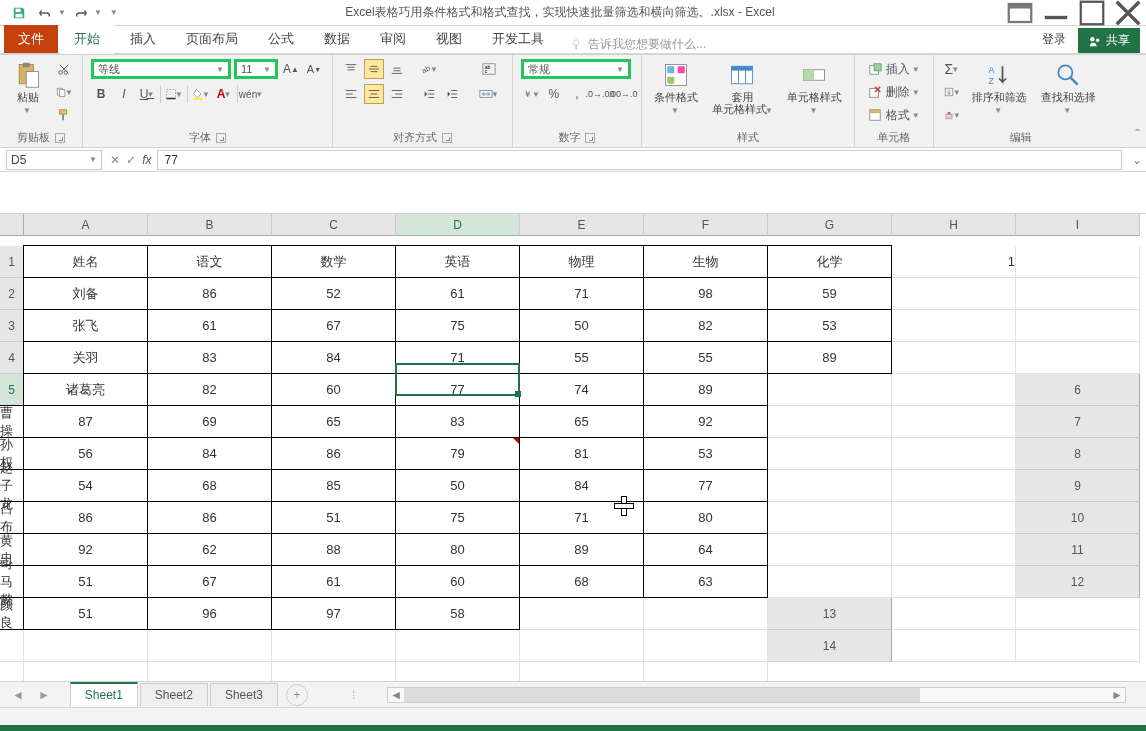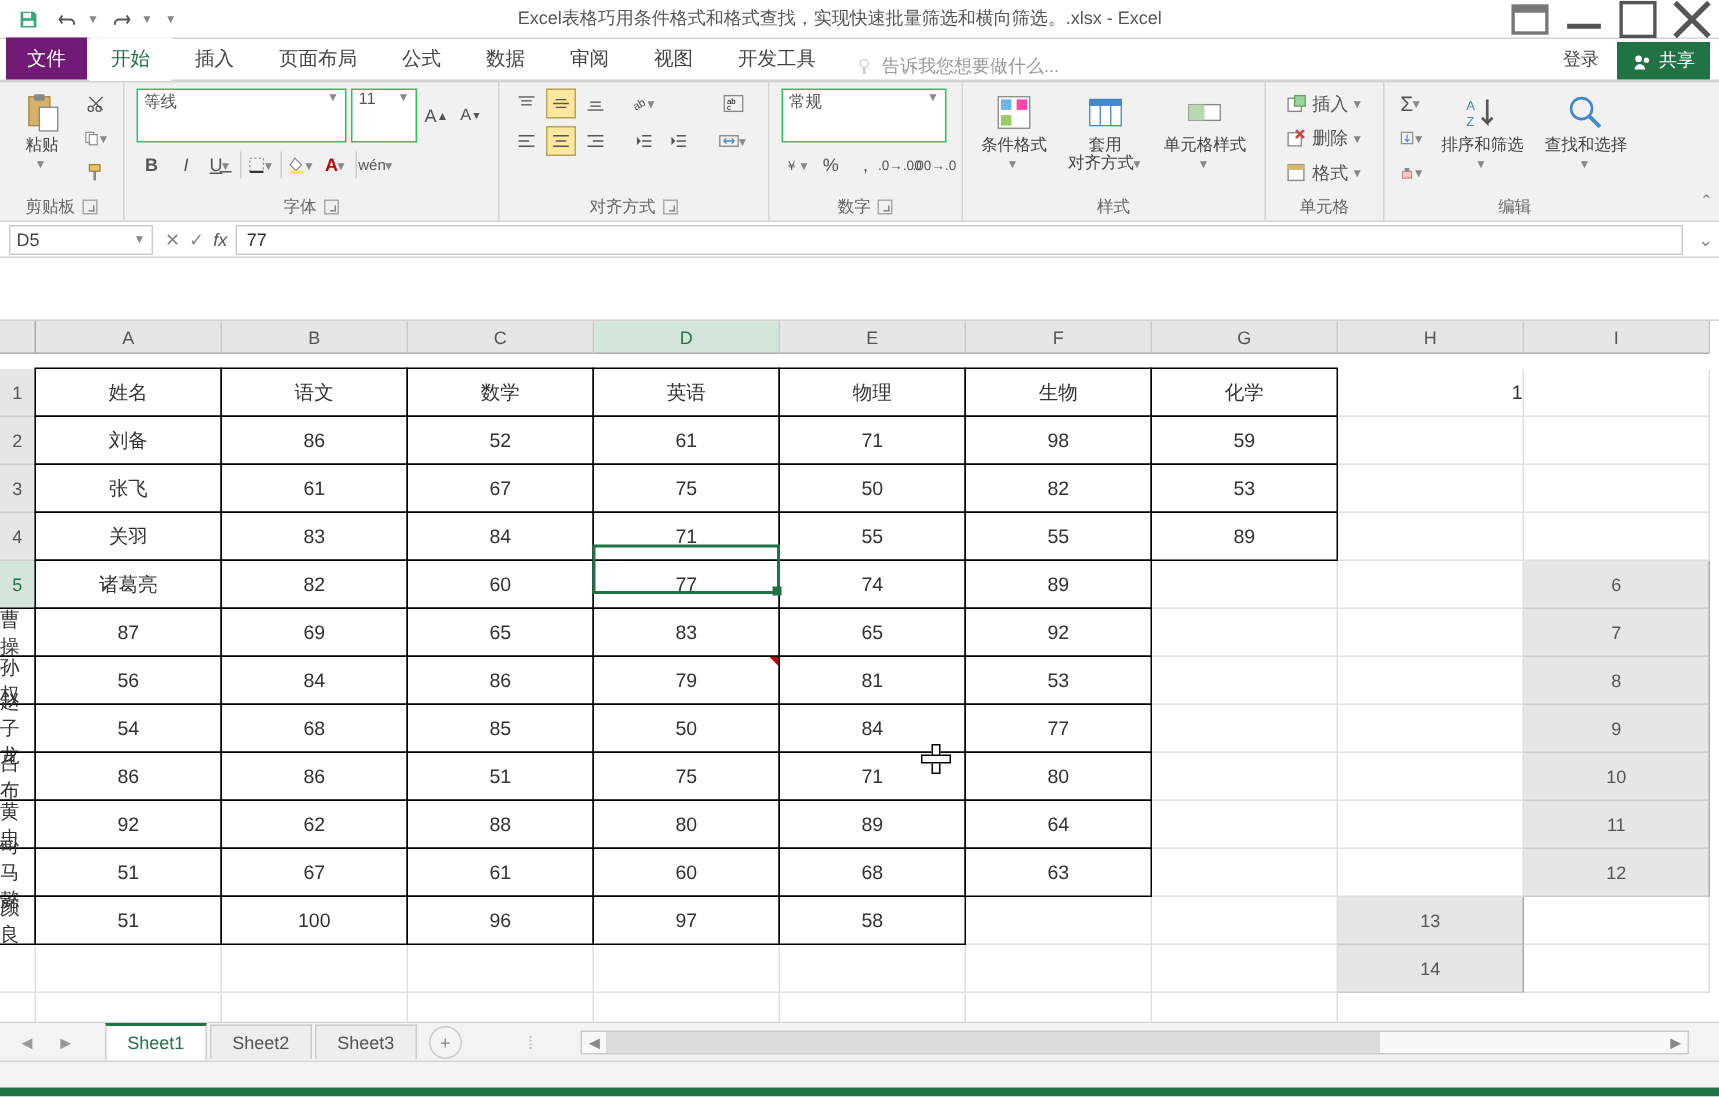--- a/index.html
+++ b/index.html
@@ -8,42 +8,42 @@
 .qat{display:flex;align-items:center;gap:4px;padding-left:8px}
 .qat-btn{width:22px;height:22px;display:flex;align-items:center;justify-content:center;color:#666}
 .qat-btn svg{width:14px;height:14px}
 .drop{font-size:8px;color:#888;margin-left:-2px}
 .title-text{flex:1;text-align:center;color:#555}
 .win-controls{display:flex}
 .win-btn{width:36px;height:26px;display:flex;align-items:center;justify-content:center;color:#666}
 .win-btn:last-child svg{stroke:#444}
 .ribbon-tabs{height:28px;background:#fff;display:flex;align-items:flex-end;padding-left:4px;gap:2px}
 .tab{padding:5px 14px;color:#444;font-size:13px}
-.tab.file{background:#701a75;color:#fff}
+.tab.file{background:#c2410c;color:#fff}
 .tab.active{color:#217346;border-bottom:0;background:#fff;position:relative}
 .tab.active::after{content:"";position:absolute;bottom:-1px;left:0;right:0;height:2px;background:#fff;z-index:2}
 .tell-me{color:#999;margin-left:10px;display:flex;align-items:center;gap:4px}
 .tell-me svg{width:14px;height:14px}
 .ribbon-tabs .spacer{flex:1}
 .login{padding:5px 10px;color:#444}
 .share{background:#217346;color:#fff;padding:4px 10px;display:flex;align-items:center;gap:4px;margin-right:6px}
 .ribbon{height:94px;background:#f1f1f1;border-top:1px solid #d4d4d4;border-bottom:1px solid #d4d4d4;display:flex;position:relative}
 .group{border-right:1px solid #d4d4d4;padding:4px 8px 2px;display:flex;flex-direction:column;align-items:center;justify-content:space-between}
 .group-body{display:flex;align-items:flex-start;gap:6px;flex:1}
 .group-label{color:#666;font-size:11px;display:flex;align-items:center;gap:3px}
 .dlg-launcher{width:10px;height:10px;border:1px solid #aaa;position:relative;margin-left:2px}
 .dlg-launcher::after{content:"";position:absolute;right:1px;bottom:1px;width:3px;height:3px;border-right:1px solid #888;border-bottom:1px solid #888}
 .big-btn{display:flex;flex-direction:column;align-items:center;gap:2px;padding:2px 4px;min-width:40px}
 .big-btn svg{width:28px;height:28px}
 .bb-label{font-size:11px;color:#444;line-height:1.1;text-align:center}
 .col{display:flex;flex-direction:column;gap:3px}
 .row{display:flex;align-items:center;gap:3px}
 .sm-btn{width:20px;height:20px;display:flex;align-items:center;justify-content:center;color:#555;border:1px solid transparent}
 .sm-btn svg{width:14px;height:14px}
-.combo{height:36px;border:1px solid #22c55e;background:#fff;display:flex;padding:0 4px;gap:4px;font-size:11px;color:#555}
+.combo{height:20px;border:3px solid #22c55e;background:#fff;display:flex;align-items:center;padding:0 4px;gap:4px;font-size:11px;color:#555}
 .combo .cdrop{font-size:8px;color:#888}
 .bold{font-weight:bold}
 .ital{font-style:italic}
 .uline{text-decoration:underline}
 .hl{background:#ffe79e;border:1px solid #b8a35b}
 .namebox-row{height:24px;background:#fff;border-bottom:1px solid #d4d4d4;display:flex;align-items:center}
 .namebox{width:96px;height:20px;border:1px solid #ccc;margin-left:6px;padding:0 4px;display:flex;align-items:center;justify-content:space-between;font-size:12px}
 .fx-ctrl{display:flex;align-items:center;gap:6px;margin-left:8px;color:#888}
 .fx-ctrl .fx{font-style:italic;color:#555}
 .formula-bar{flex:1;height:20px;border:1px solid #ccc;margin:0 6px;padding:0 6px;display:flex;align-items:center;font-size:12px;color:#333;background:#fff}
@@ -384,21 +384,21 @@
           <div class="bb-label"><span>条件格式</span><br><span class="drop">▼</span></div>
         </div>
       <div class="big-btn">
           <svg viewBox="0 0 32 32">
             <rect x="4" y="6" width="24" height="20" fill="#fff" stroke="#48c"></rect>
             <rect x="4" y="6" width="24" height="5" fill="#48c"></rect>
             <line x1="12" y1="6" x2="12" y2="26" stroke="#48c"></line>
             <line x1="20" y1="6" x2="20" y2="26" stroke="#48c"></line>
           </svg>
           <div class="bb-label" style="white-space:pre-line"><span>套用
-对齐方式</span><span class="drop">▼</span></div>
+单元格样式</span><span class="drop">▼</span></div>
         </div>
       <div class="big-btn">
           <svg viewBox="0 0 32 32">
             <rect x="4" y="10" width="24" height="12" fill="#fff" stroke="#888"></rect>
             <rect x="4" y="10" width="12" height="12" fill="#b8d8b0"></rect>
           </svg>
           <div class="bb-label"><span>单元格样式</span><br><span class="drop">▼</span></div>
         </div>
     </div>
     <div class="group-label">
@@ -617,21 +617,20 @@
       <div class="cell bordered" style="justify-content:center">67</div>
       <div class="cell bordered" style="justify-content:center">61</div>
       <div class="cell bordered" style="justify-content:center">60</div>
       <div class="cell bordered" style="justify-content:center">68</div>
       <div class="cell bordered" style="justify-content:center">63</div>
       <div class="cell" style="justify-content:center"></div>
       <div class="cell" style="justify-content:center"></div>
       <div class="rowh">12</div>
       <div class="cell bordered" style="justify-content:center">颜良</div>
       <div class="cell bordered" style="justify-content:center">51</div>
-      <div class="cell bordered" style="justify-content:center">100</div>
       <div class="cell bordered" style="justify-content:center">96</div>
       <div class="cell bordered" style="justify-content:center">97</div>
       <div class="cell bordered" style="justify-content:center">58</div>
       <div class="cell" style="justify-content:center"></div>
       <div class="cell" style="justify-content:center"></div>
       <div class="rowh">13</div>
       <div class="cell" style="justify-content:center"></div>
       <div class="cell" style="justify-content:center"></div>
       <div class="cell" style="justify-content:center"></div>
       <div class="cell" style="justify-content:center"></div>

